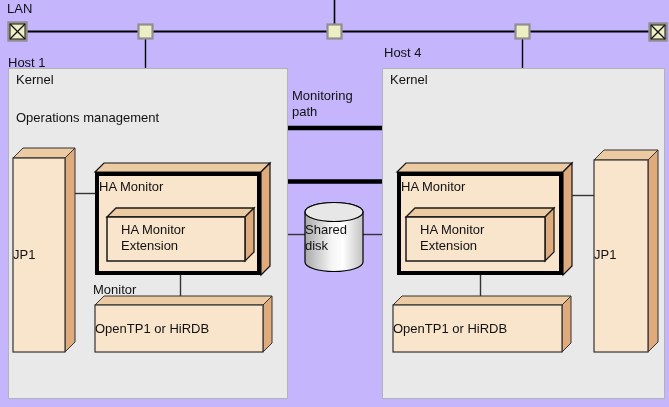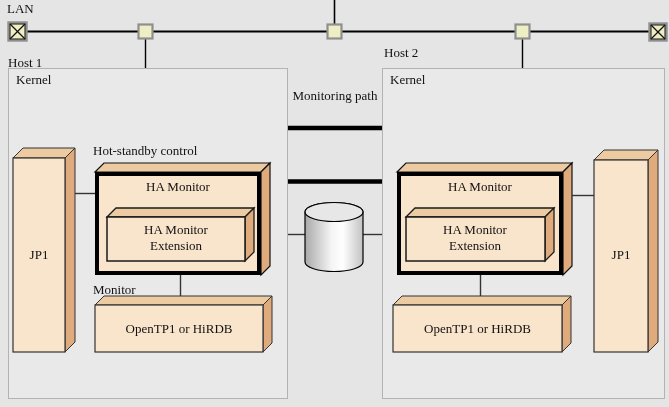--- a/index.html
+++ b/index.html
@@ -1,20 +1,20 @@
 <!DOCTYPE html>
 <html><head>
 <meta charset="utf-8">
 <style>
   html,body{margin:0;padding:0;background:#fff;}
-  #canvas{position:relative;width:669px;height:407px;background:#e5e5e5;overflow:hidden;
-          font-family:Liberation Serif, serif;}
+  #canvas{position:relative;width:669px;height:407px;background:#c4b5fd;overflow:hidden;
+          font-family:Liberation Sans, sans-serif;}
   #diagram-svg{position:absolute;left:0;top:0;}
   .lbl{position:absolute;font-size:13px;line-height:16px;color:#111;white-space:nowrap;}
-  .lbl.wrap{white-space:normal;text-align:center;}
+  .lbl.wrap{white-space:normal;text-align:left;}
 </style>
 </head>
 <body>
 
 <div id="canvas">
 
   <svg id="diagram-svg" width="669" height="407" viewBox="0 0 669 407">
     <defs>
       <linearGradient id="cylGrad" x1="0" y1="0" x2="1" y2="0">
         <stop offset="0%" stop-color="#a9a9a9"></stop>
@@ -102,33 +102,34 @@
     <line x1="480.5" y1="275" x2="480.5" y2="305" stroke="#333" stroke-width="1.4"></line>
     <g>
       <polygon points="393,305 402,296 571,296 562,305" fill="#eccaa2" stroke="#333" stroke-width="1"></polygon>
       <polygon points="562,305 571,296 571,343 562,352" fill="#dfab7c" stroke="#333" stroke-width="1"></polygon>
       <rect x="393" y="305" width="169" height="47" fill="#f9e4cc" stroke="#333" stroke-width="1.2"></rect>
     </g>
   </svg>
 
   <div class="lbl" style="left:7px;top:1px;">LAN</div>
   <div class="lbl" style="left:8px;top:45px;margin-top:10px;">Host 1</div>
-  <div class="lbl" style="left:384px;top:45px;">Host 2</div>
+  <div class="lbl" style="left:384px;top:45px;">Host 4</div>
 
   <div class="lbl" style="left:16px;top:72px;">Kernel</div>
   <div class="lbl" style="left:390px;top:72px;">Kernel</div>
 
-  <div class="lbl" style="left:93px;top:143px;">Hot-standby control</div>
+  <div class="lbl" style="left:16px;top:110px;">Operations management</div>
 
   <div class="lbl wrap" style="left:99px;top:179px;width:158px;">HA Monitor</div>
   <div class="lbl wrap" style="left:121px;top:222px;width:110px;">HA Monitor Extension</div>
   <div class="lbl wrap" style="left:13px;top:247px;width:52px;">JP1</div>
   <div class="lbl" style="left:93px;top:282px;">Monitor</div>
   <div class="lbl wrap" style="left:95px;top:321px;width:168px;">OpenTP1 or HiRDB</div>
 
   <div class="lbl wrap" style="left:292px;top:88px;width:86px;">Monitoring path</div>
+  <div class="lbl wrap" style="left:305px;top:222px;width:58px;">Shared disk</div>
 
   <div class="lbl wrap" style="left:401px;top:179px;width:158px;">HA Monitor</div>
   <div class="lbl wrap" style="left:420px;top:222px;width:110px;">HA Monitor Extension</div>
   <div class="lbl wrap" style="left:594px;top:247px;width:54px;">JP1</div>
   <div class="lbl wrap" style="left:393px;top:321px;width:169px;">OpenTP1 or HiRDB</div>
 
 </div>
 
 </body></html>

